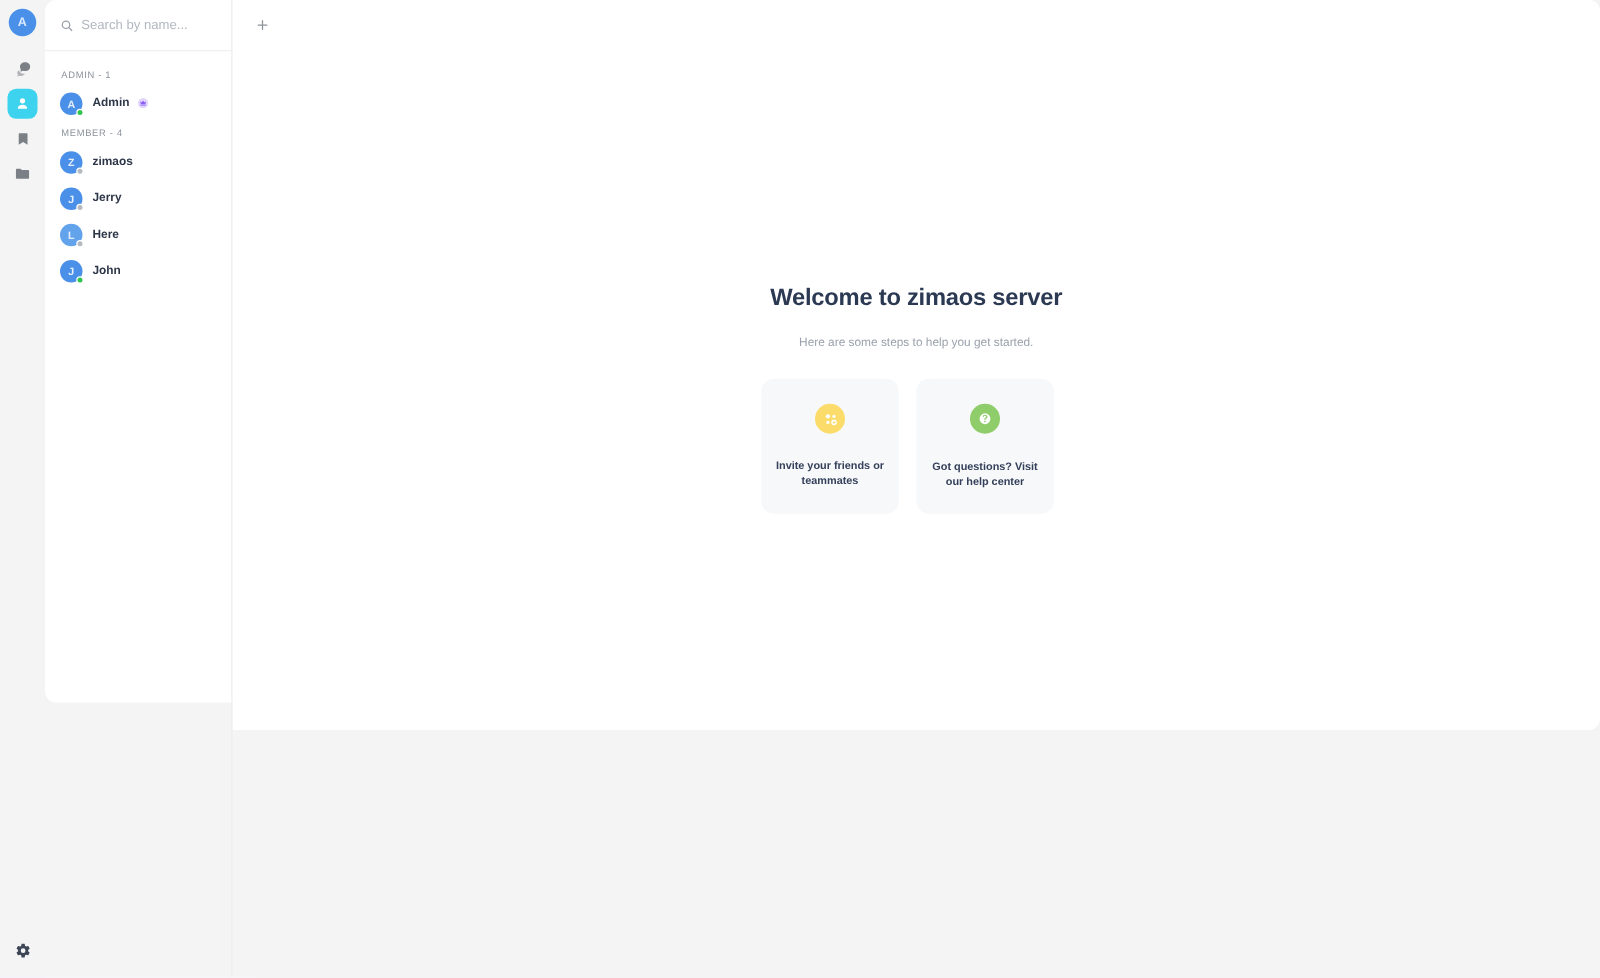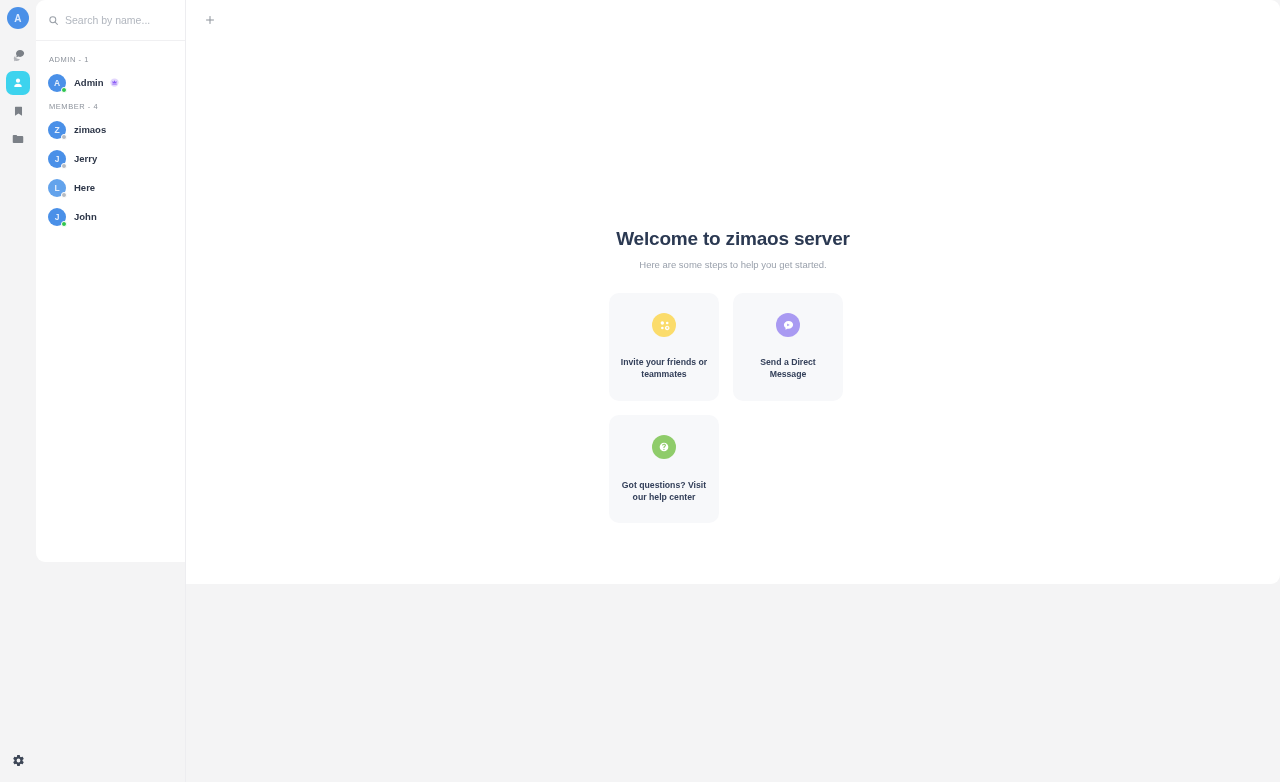--- a/index.html
+++ b/index.html
@@ -193,21 +193,21 @@
     align-items: center;
   }
   .welcome-title {
     margin-top: 228px;
     font-size: 19px;
     font-weight: 700;
     color: #2b3952;
     letter-spacing: -.2px;
   }
   .welcome-sub {
-    margin-top: 9px;
+    margin-top: 19px;
     font-size: 9.5px;
     color: #9aa1ac;
   }
   .cards {
     margin-top: 23px;
     width: 248px;
     display: grid;
     grid-template-columns: 110px 110px;
     grid-template-rows: 108px 108px;
     column-gap: 14px;
@@ -383,29 +383,20 @@
           <svg width="13" height="13" viewBox="0 0 24 24" fill="#ffffff">
             <circle cx="8" cy="7.5" r="3.2"></circle>
             <circle cx="17" cy="7.5" r="2.4"></circle>
             <circle cx="8" cy="16.5" r="2.4"></circle>
             <path d="M17 12.3c-2.3 0-4.2 1.9-4.2 4.2s1.9 4.2 4.2 4.2 4.2-1.9 4.2-4.2-1.9-4.2-4.2-4.2zm2 4.9h-1.3v1.3h-1.4v-1.3H15v-1.4h1.3v-1.3h1.4v1.3H19v1.4z"></path>
           </svg>
         </div>
         <div class="card-label">Invite your friends or teammates</div>
       </div>
 
-      <div class="card">
-        <div class="card-icon dm">
-          <svg width="13" height="13" viewBox="0 0 24 24" fill="#ffffff">
-            <path d="M12 3.5c-4.7 0-8.5 3.2-8.5 7.2 0 2.2 1.2 4.2 3 5.5v3.6l3.4-1.9c.7.1 1.4.2 2.1.2 4.7 0 8.5-3.2 8.5-7.4S16.7 3.5 12 3.5z"></path>
-            <path d="M9.6 8.2v5.4l4.6-2.7z" fill="#a99af2"></path>
-          </svg>
-        </div>
-        <div class="card-label">Send a Direct Message</div>
-      </div>
 
 
       <div class="card row2">
         <div class="card-icon help">
           <svg width="14" height="14" viewBox="0 0 24 24" fill="#ffffff">
             <circle cx="12" cy="12" r="7.4"></circle>
             <path d="M12 6.4c-1.9 0-3.3 1.2-3.4 3h1.9c0-.9.6-1.4 1.5-1.4.8 0 1.4.5 1.4 1.2 0 .6-.3.9-1.1 1.5-.9.6-1.3 1.2-1.3 2.2v.6h1.9v-.4c0-.7.3-1 1.1-1.6.9-.6 1.4-1.3 1.4-2.4 0-1.6-1.4-2.7-3.4-2.7zm-.1 8.4c-.7 0-1.2.5-1.2 1.1s.5 1.1 1.2 1.1c.7 0 1.2-.5 1.2-1.1s-.5-1.1-1.2-1.1z" fill="#8fcc6a"></path>
           </svg>
         </div>
         <div class="card-label">Got questions? Visit our help center</div>

